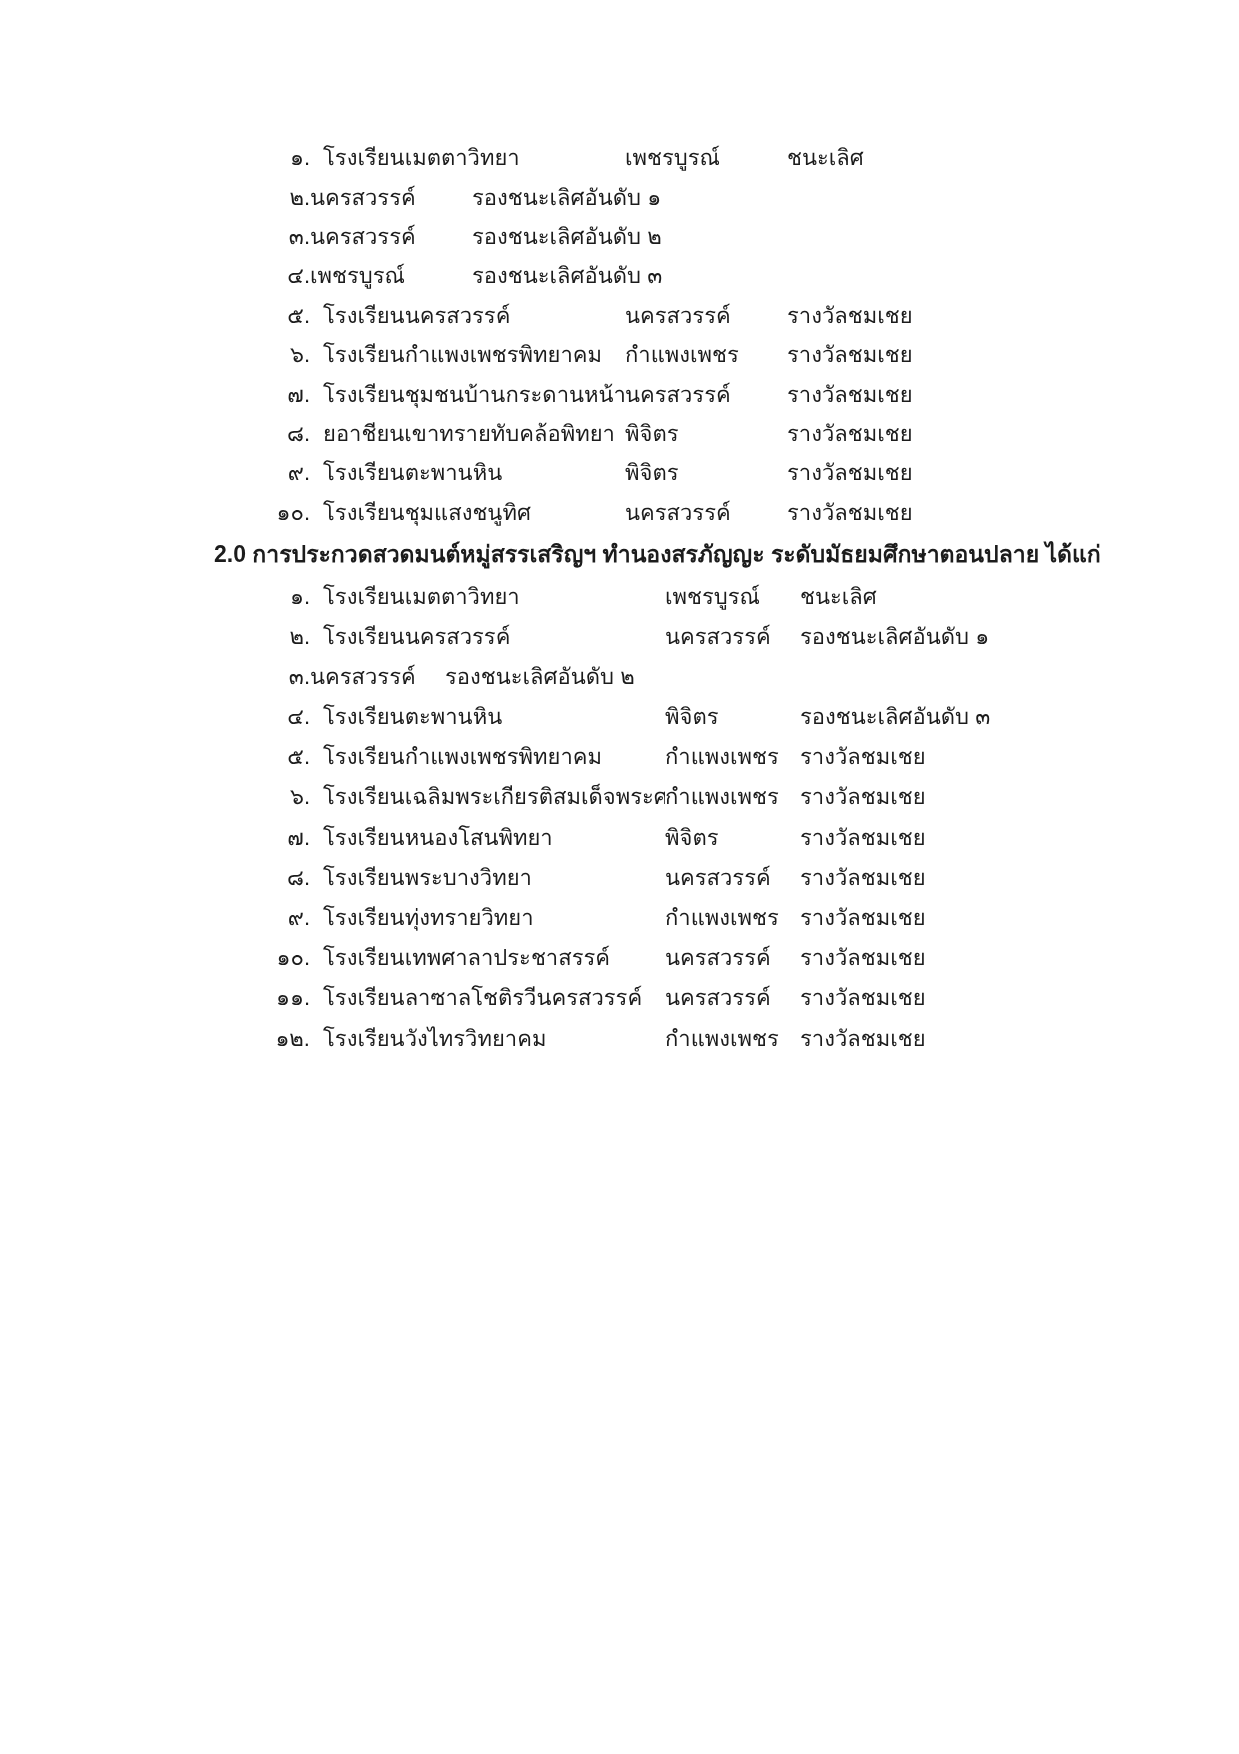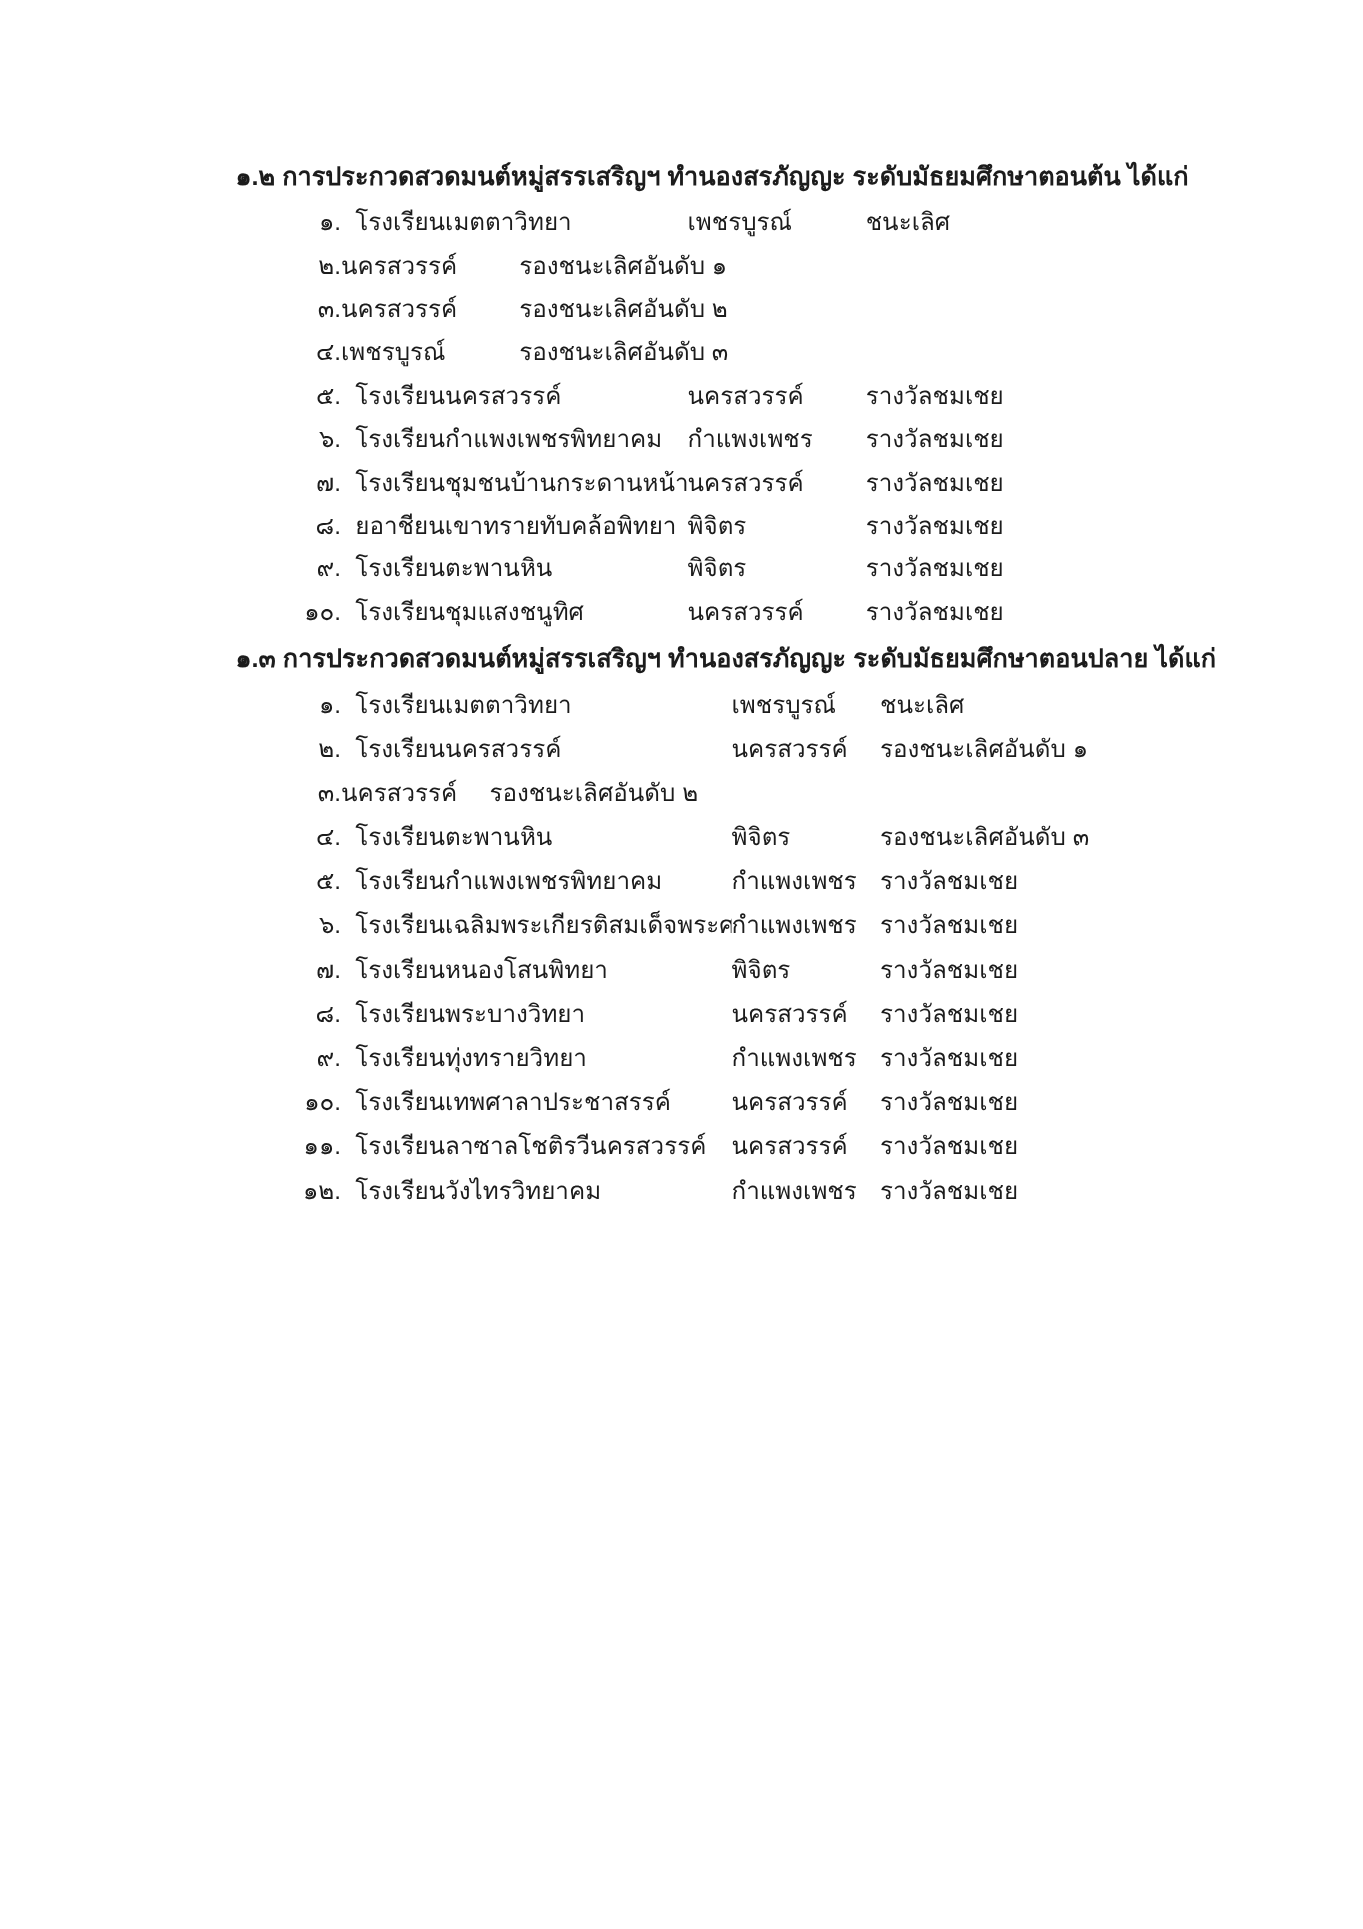--- a/index.html
+++ b/index.html
@@ -53,21 +53,20 @@
     flex: 1 1 auto;
   }
 </style>
 </head>
 <body>
 
 <div class="page">
   <div class="content">
 
     <section class="sec-0">
-      <div class="section-heading">๑.๒ การประกวดสวดมนต์หมู่สรรเสริญฯ ทำนองสรภัญญะ ระดับมัธยมศึกษาตอนต้น ได้แก่</div>
       <div class="rows">
           <div class="row">
             <span class="cell-num">๑.</span>
             <span class="cell-school">โรงเรียนเมตตาวิทยา</span>
             <span class="cell-province">เพชรบูรณ์</span>
             <span class="cell-award">ชนะเลิศ</span>
           </div>
           <div class="row">
             <span class="cell-num">๒.</span>
             <span class="cell-province">นครสวรรค์</span>
@@ -116,21 +115,21 @@
           <div class="row">
             <span class="cell-num">๑๐.</span>
             <span class="cell-school">โรงเรียนชุมแสงชนูทิศ</span>
             <span class="cell-province">นครสวรรค์</span>
             <span class="cell-award">รางวัลชมเชย</span>
           </div>
         </div>
     </section>
 
     <section class="sec-1">
-      <div class="section-heading">๑.๓ การประกวดสวดมนต์หมู่สรรเสริญฯ ทำนองสรภัญญะ ระดับมัธยมศึกษาตอนปลาย ได้แก่</div>
+      <div class="section-heading">2.0 การประกวดสวดมนต์หมู่สรรเสริญฯ ทำนองสรภัญญะ ระดับมัธยมศึกษาตอนปลาย ได้แก่</div>
       <div class="rows">
           <div class="row">
             <span class="cell-num">๑.</span>
             <span class="cell-school">โรงเรียนเมตตาวิทยา</span>
             <span class="cell-province">เพชรบูรณ์</span>
             <span class="cell-award">ชนะเลิศ</span>
           </div>
           <div class="row">
             <span class="cell-num">๒.</span>
             <span class="cell-school">โรงเรียนนครสวรรค์</span>

